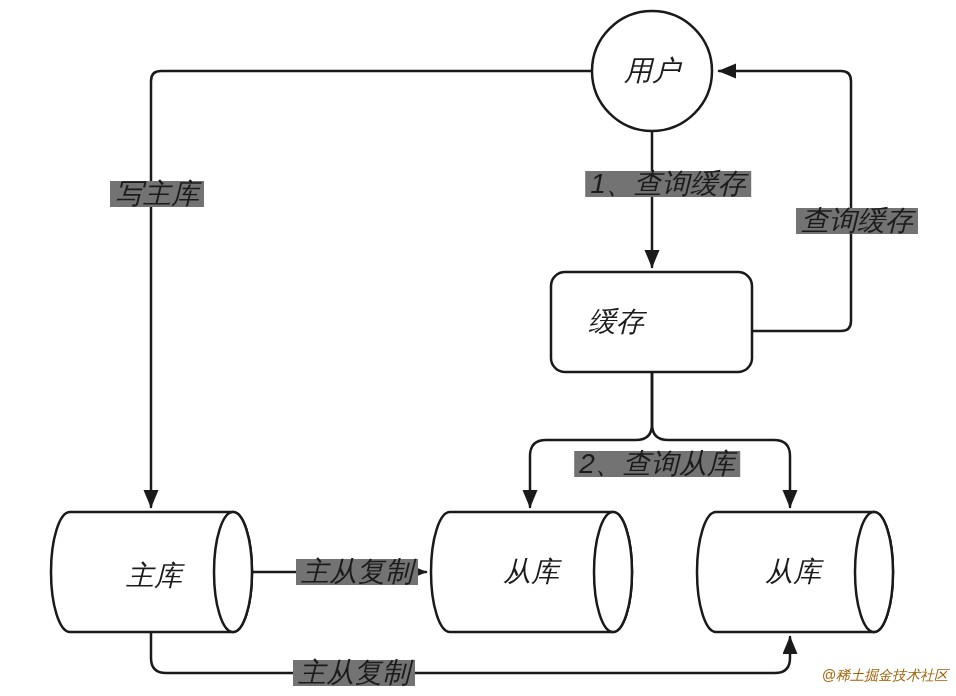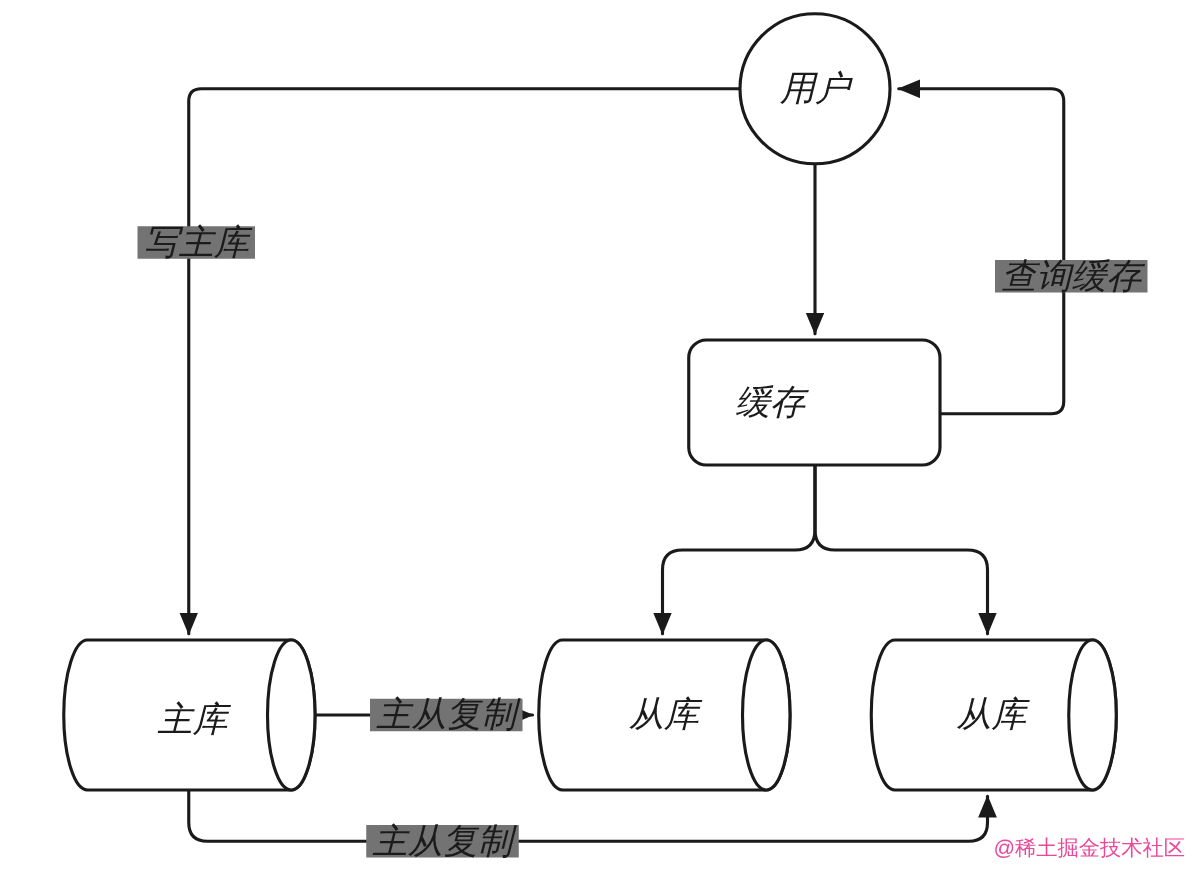--- a/index.html
+++ b/index.html
@@ -8,21 +8,21 @@
     font-family:"Liberation Sans",sans-serif;overflow:hidden;
   }
   .canvas svg{position:absolute;left:0;top:0;}
   .lbl{
     position:absolute;transform:translate(-50%,-50%);
     font-size:28px;color:#1b1b1b;white-space:nowrap;line-height:26px;font-style:italic;
   }
   .edge-lbl{background:#737373;padding:0 5px;}
   .watermark{
     position:absolute;right:8px;top:667px;
-    font-size:17px;color:#ec4899;white-space:nowrap;
+    font-size:14px;color:#a16207;white-space:nowrap;font-style:italic;
   }
 </style>
 </head>
 <body>
 
 <div class="canvas">
 
   <svg width="956" height="696" viewBox="0 0 956 696" xmlns="http://www.w3.org/2000/svg">
     <defs>
       <marker id="arr" markerUnits="userSpaceOnUse" markerWidth="22" markerHeight="18" refX="17" refY="7.5" orient="auto">
@@ -55,18 +55,20 @@
     </g>
   </svg>
 
   <span class="lbl" style="left:652px;top:71px;">用户</span>
   <span class="lbl" style="left:616px;top:322px;">缓存</span>
   <span class="lbl" style="left:154px;top:576px;">主库</span>
   <span class="lbl" style="left:531px;top:572px;">从库</span>
   <span class="lbl" style="left:793px;top:572px;">从库</span>
 
   <span class="lbl edge-lbl" style="left:157px;top:194px;">写主库</span>
+  <span class="lbl edge-lbl" style="left:668px;top:184px;">1、查询缓存</span>
   <span class="lbl edge-lbl" style="left:857px;top:221px;">查询缓存</span>
+  <span class="lbl edge-lbl" style="left:657px;top:464px;">2、查询从库</span>
   <span class="lbl edge-lbl" style="left:357px;top:572px;">主从复制</span>
   <span class="lbl edge-lbl" style="left:354px;top:673px;">主从复制</span>
 
   <span class="watermark">@稀土掘金技术社区</span>
 </div>
 
 </body></html>

